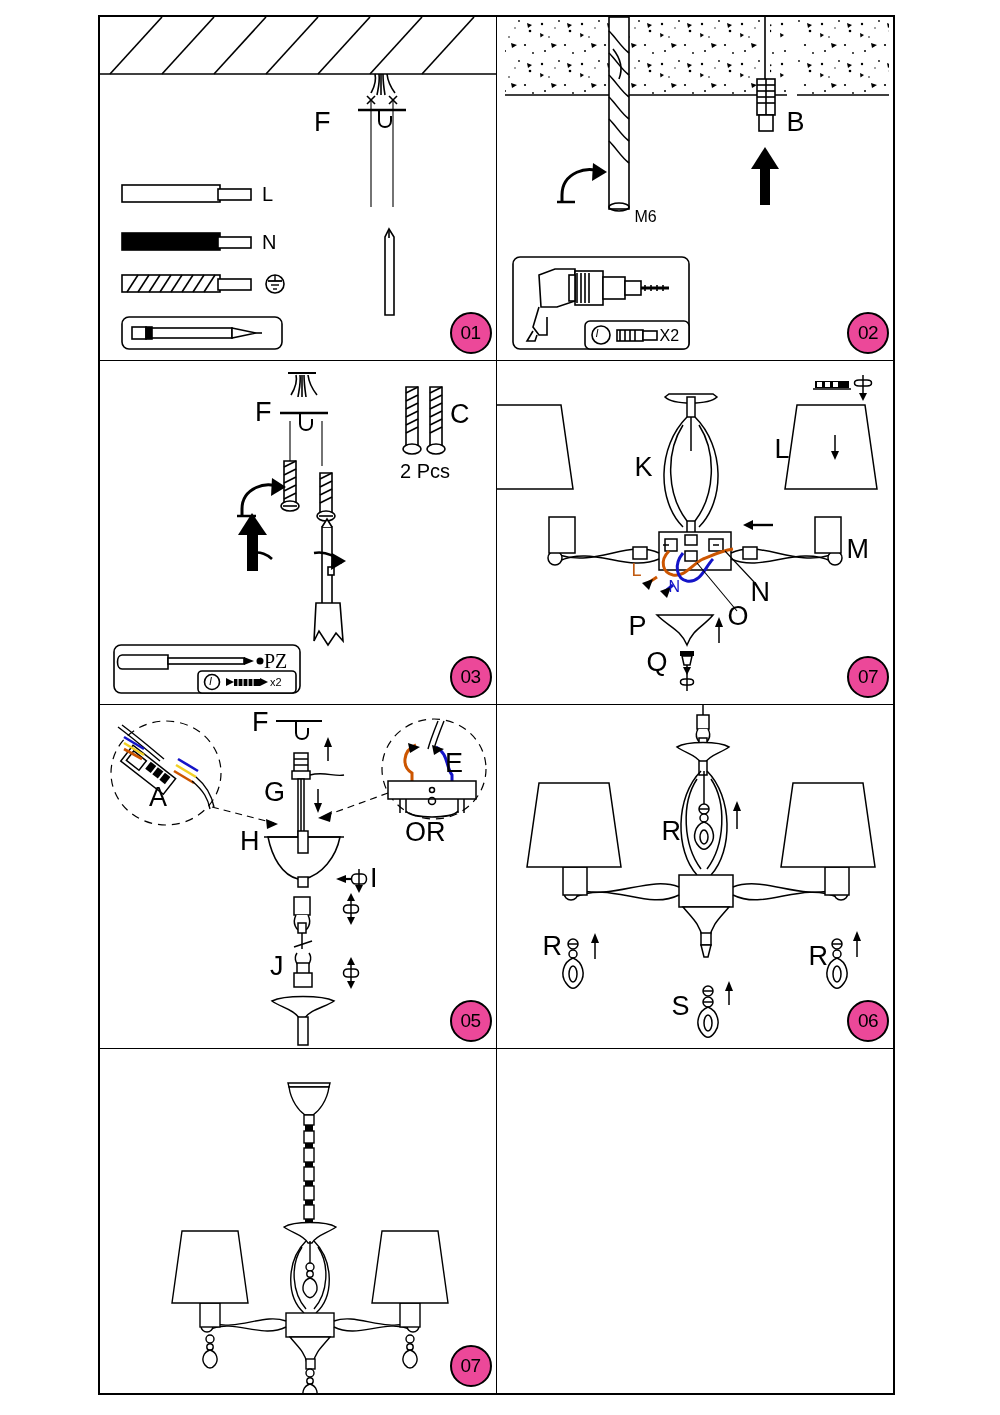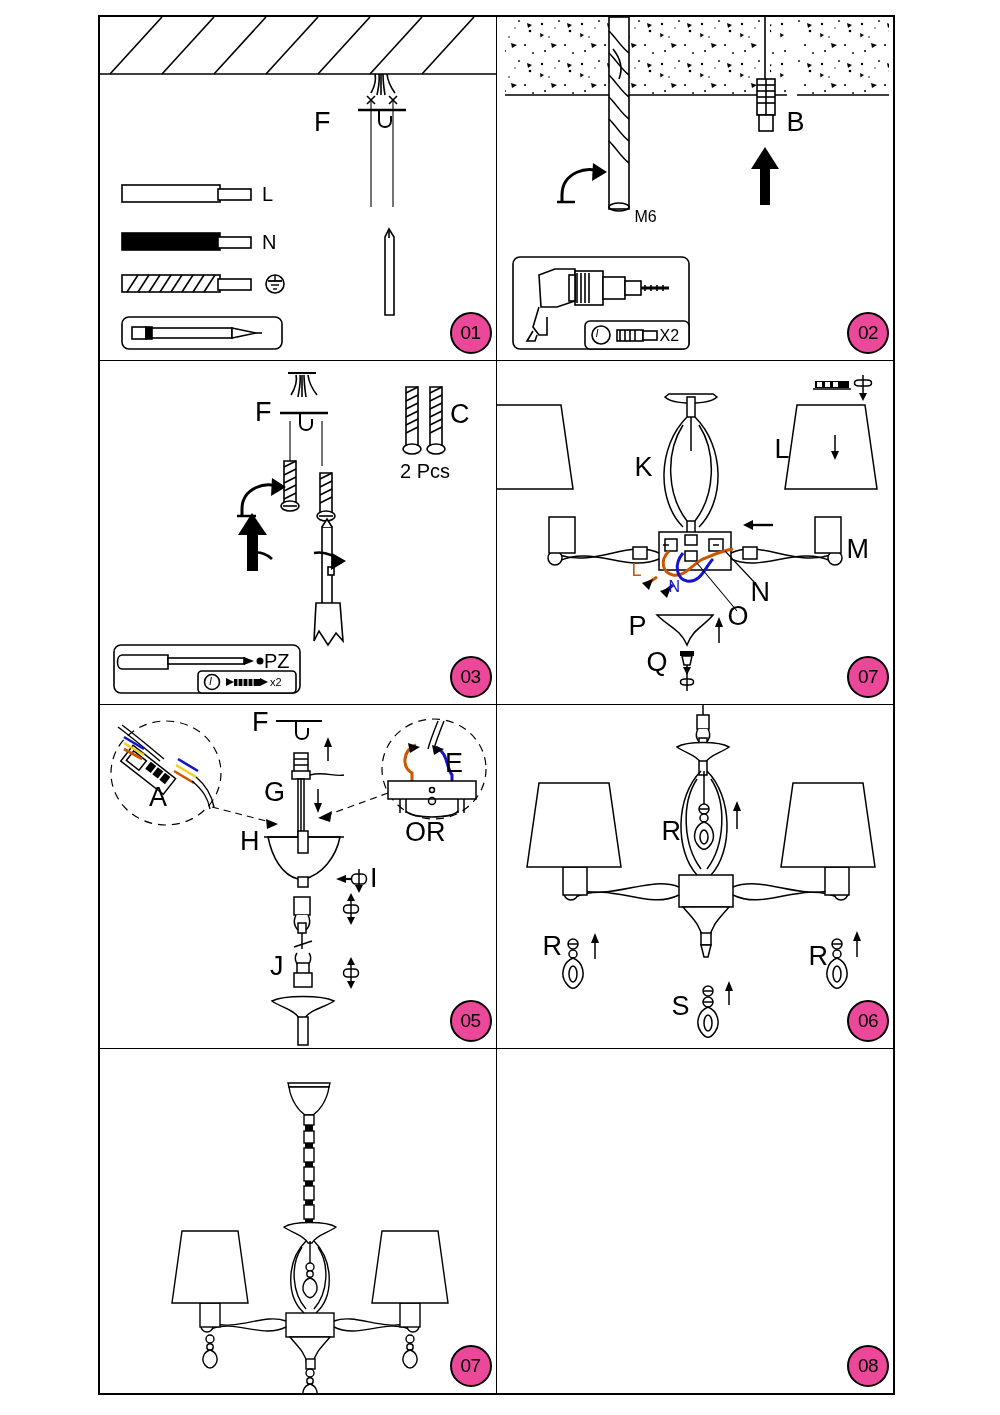--- a/index.html
+++ b/index.html
@@ -370,21 +370,21 @@
             <line x1="143" y1="316" x2="143" y2="327" stroke="#fff" stroke-width="1.2"></line>
             <line x1="148" y1="316" x2="148" y2="327" stroke="#fff" stroke-width="1.2"></line>
             <line x1="153" y1="316" x2="153" y2="327" stroke="#fff" stroke-width="1.2"></line>
             <path d="M160 317 L168 321 L160 325 Z" fill="#000" stroke="none"></path>
           </g>
         </g>
       </svg>
       <span class="lbl lbl-big" style="left:155px; top:38px;">F</span>
       <span class="lbl lbl-big" style="left:350px; top:40px;">C</span>
       <span class="lbl lbl-med" style="left:300px; top:100px;">2 Pcs</span>
-      <span class="lbl lbl-med" style="left:164px; top:290px;">PZ</span>
+      <span class="lbl lbl-med" style="left:164px; top:290px;font-family:Liberation Serif, serif;">PZ</span>
       <span class="lbl lbl-xs" style="left:109px; top:315px; font-style:italic;">I</span>
       <span class="lbl lbl-xs" style="left:170px; top:316px;">x2</span>
       <div class="badge">03</div>
     </div>
 
     <div class="panel col2 row2">
       <svg width="399" height="345" viewBox="0 0 399 345">
         <g fill="none" stroke="#000" stroke-width="1.5">
 
           <g>
@@ -775,18 +775,15 @@
             <path d="M282 182 L338 182 L348 254 L272 254 Z" fill="#fff"></path>
             <circle cx="310" cy="290" r="4" fill="#fff"></circle>
             <circle cx="310" cy="298" r="3.2" fill="#fff"></circle>
             <path d="M310 301 C303 303 301 311 305 316 C308 320 312 320 315 316 C319 311 317 303 310 301 Z" fill="#fff"></path>
           </g>
         </g>
       </svg>
       <div class="badge">07</div>
     </div>
 
-    <div class="panel col2 row4">
-      <div class="badge">08</div>
-    </div>
 
   </div>
 </div>
 
 </body></html>

